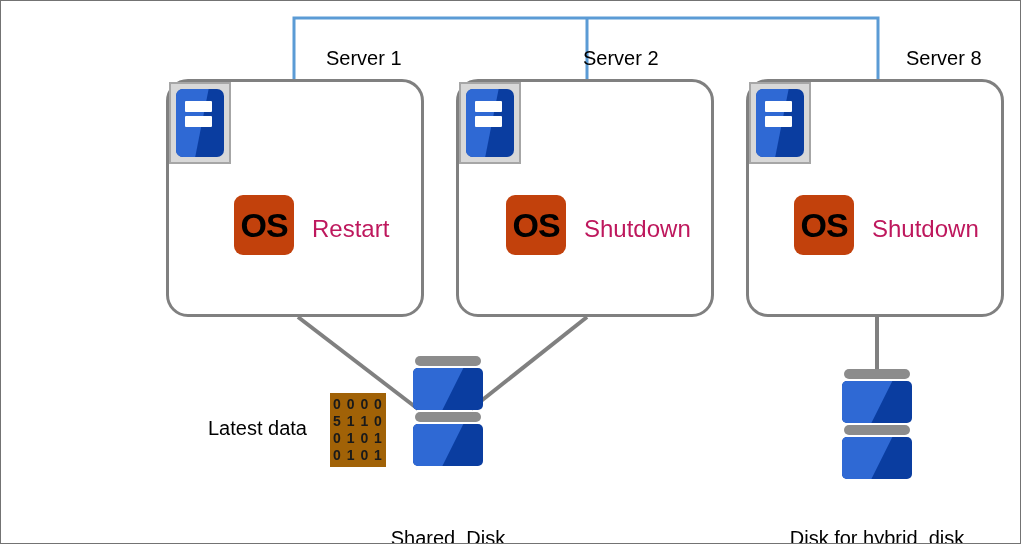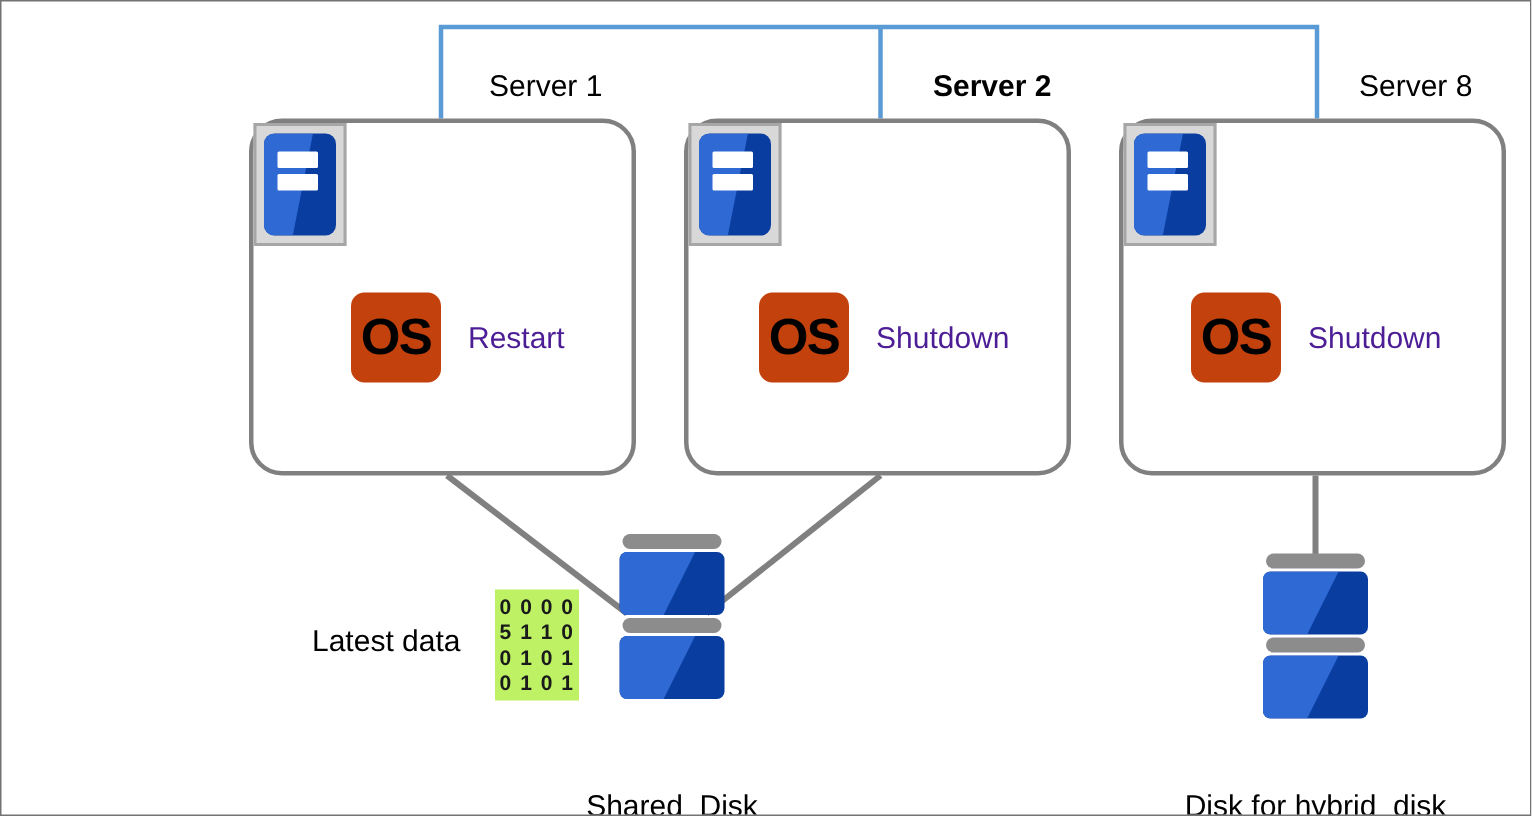--- a/index.html
+++ b/index.html
@@ -85,22 +85,22 @@
     font-family: "Liberation Sans", sans-serif;
     font-weight: bold;
     font-size: 34px;
     letter-spacing: -1px;
     display: flex;
     align-items: center;
     justify-content: center;
   }
   .os-state {
     position: absolute;
-    font-size: 20px;
-    color: #4c1d95;
+    font-size: 24px;
+    color: #be185d;
     white-space: nowrap;
   }
 
   
   .server-title {
     position: absolute;
     font-size: 20px;
     color: #000000;
     white-space: nowrap;
   }
@@ -139,21 +139,21 @@
     width: 66px;
     height: 10px;
     margin: 2px auto 0 auto;
     background: #8c8c8c;
     border-radius: 5px;
   }
 
   
   .data-block {
     position: absolute;
-    background: #bef264;
+    background: #a16207;
     width: 56px;
     height: 74px;
     display: flex;
     flex-direction: column;
     align-items: center;
     justify-content: center;
     font-family: "Liberation Sans", sans-serif;
     font-weight: bold;
     font-size: 14px;
     line-height: 17px;
@@ -203,21 +203,21 @@
   <div class="server-icon" style="left:168px; top:81px;">
     <div class="body">
       <div class="sheen"></div>
       <div class="bar b1"></div>
       <div class="bar b2"></div>
     </div>
   </div>
   <div class="os-badge" style="left:233px; top:194px;">OS</div>
   <div class="os-state" style="left:311px; top:214px;">Restart</div>
 
-  <div class="server-title" style="left:621px; top:46px;font-weight:bold;">Server 2</div>
+  <div class="server-title" style="left:582px; top:46px;">Server 2</div>
 
   <div class="server-box" style="left:455px; top:78px; width:258px; height:238px;">
   </div>
   <div class="server-icon" style="left:458px; top:81px;">
     <div class="body">
       <div class="sheen"></div>
       <div class="bar b1"></div>
       <div class="bar b2"></div>
     </div>
   </div>

